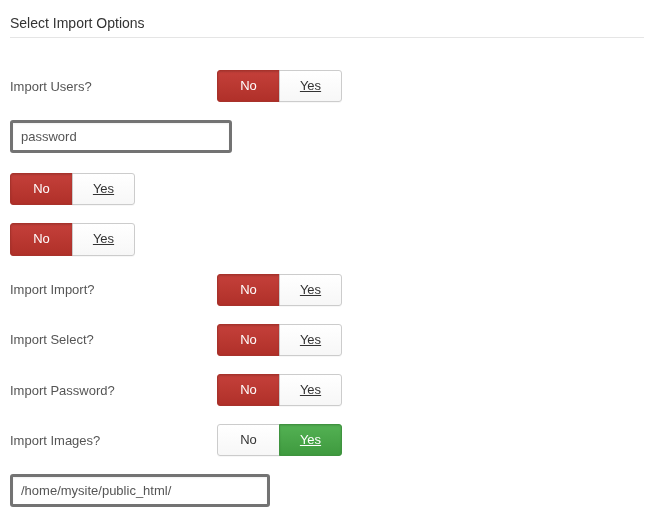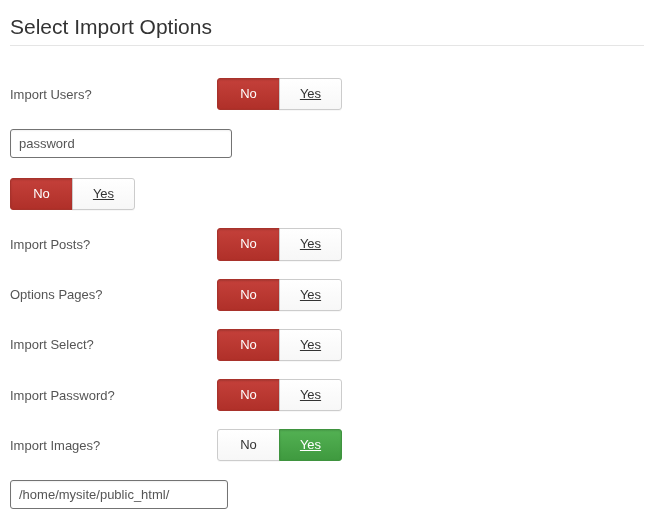--- a/index.html
+++ b/index.html
@@ -5,21 +5,21 @@
   * { box-sizing: border-box; }
   body {
     margin: 0;
     padding: 0;
     font-family: "Helvetica Neue", Helvetica, Arial, sans-serif;
     background: #fff;
     color: #333;
   }
   .wrap { width: 654px; height: 531px; padding: 10px 10px 0 10px; }
   .title {
-    font-size: 21px;
+    font-size: 14px;
     font-weight: 400;
     color: #333;
     margin: 0 0 6px 0;
     padding: 5px 0 0 0;
   }
   hr.rule {
     border: none;
     border-top: 1px solid #e5e5e5;
     margin: 4px 0 32px 0;
   }
@@ -67,28 +67,28 @@
     background: #46a546;
     border-color: #3f933f;
     color: #fff;
     background-image: linear-gradient(to bottom, #53b153, #3f9a3f);
     box-shadow: inset 0 1px 2px rgba(0,0,0,.12);
   }
   .text-input {
     width: 222px;
     padding: 6px 8px;
     font-size: 13px;
-    border: 1px solid #737373;
+    border: 3px solid #737373;
     border-radius: 3px;
     color: #555;
     box-shadow: inset 0 1px 2px rgba(0,0,0,.06);
     background: #fff;
     font-family: inherit;
   }
-  .path-input { width: 218px; }
+  .path-input { width: 260px; }
 </style>
 </head>
 <body>
 
 <div class="wrap">
   <h2 class="title">Select Import Options</h2>
   <hr class="rule">
 
   <div class="row">
     <div class="label">Import Users?</div>
@@ -103,29 +103,28 @@
   </div>
 
   <div class="row">
     <div class="btn-group">
       <div class="btn active-no">No</div>
       <div class="btn">Yes</div>
     </div>
   </div>
 
   <div class="row">
-    <div class="label">Import Posts?</div>
     <div class="btn-group">
       <div class="btn active-no">No</div>
       <div class="btn">Yes</div>
     </div>
   </div>
 
   <div class="row">
-    <div class="label">Options Pages?</div>
+    <div class="label">Import Import?</div>
     <div class="btn-group">
       <div class="btn active-no">No</div>
       <div class="btn">Yes</div>
     </div>
   </div>
 
   <div class="row">
     <div class="label">Import Select?</div>
     <div class="btn-group">
       <div class="btn active-no">No</div>

